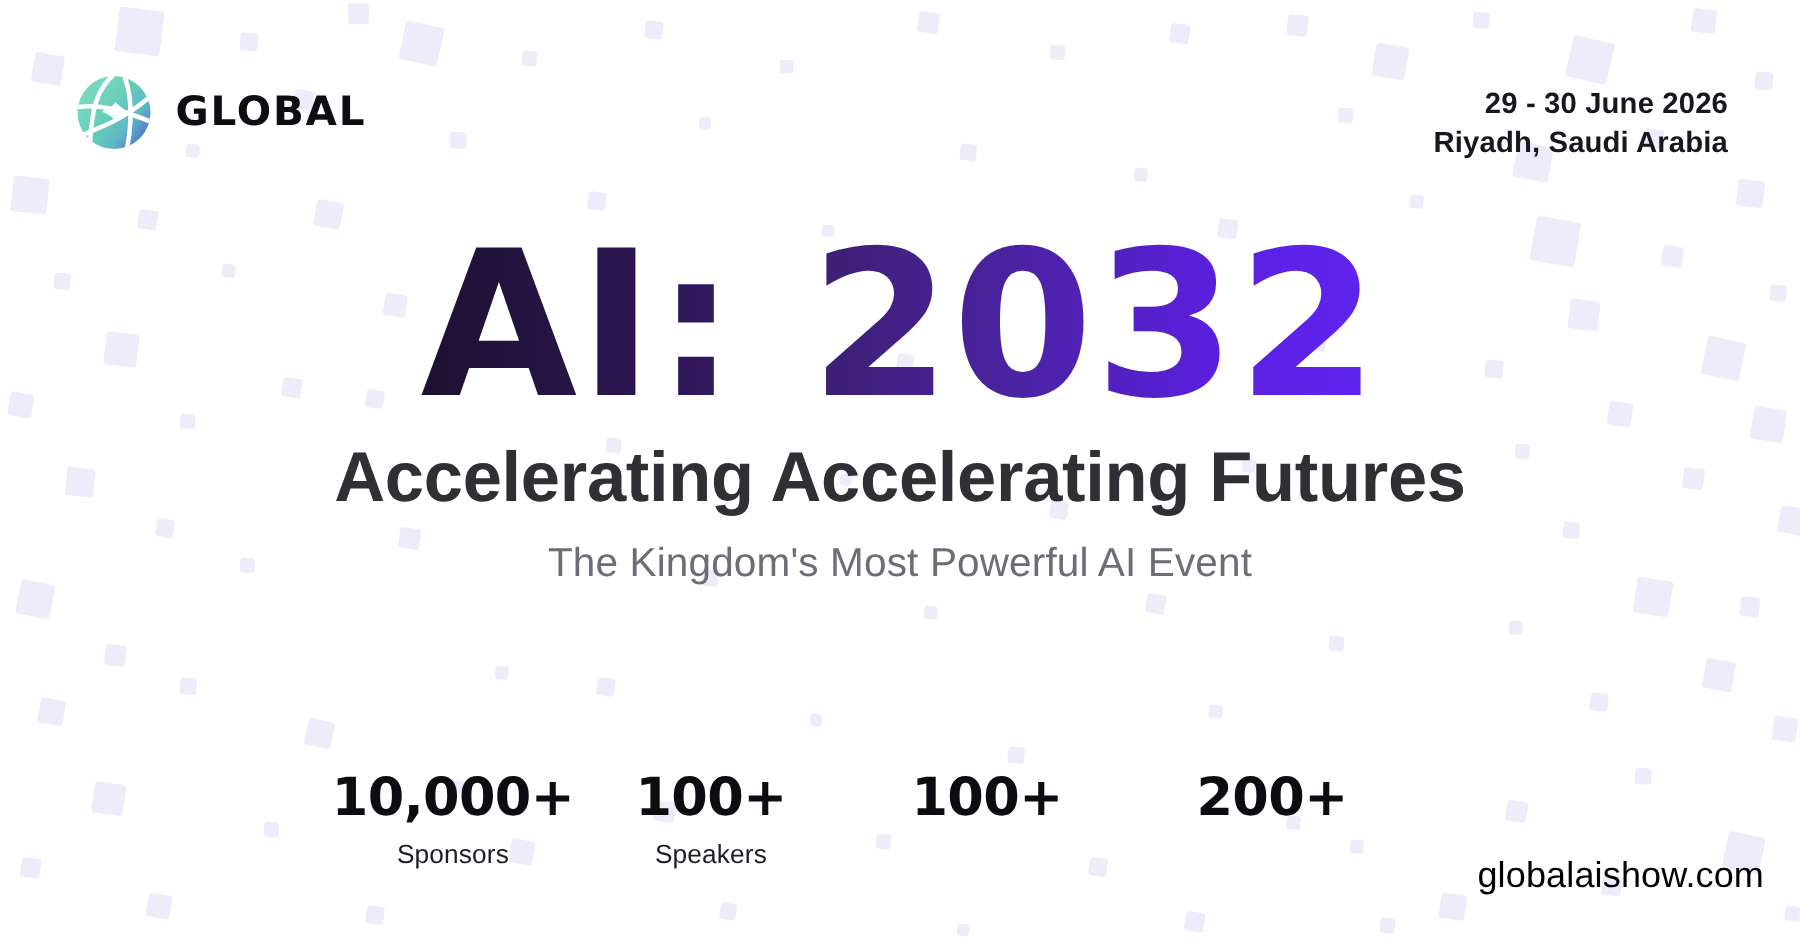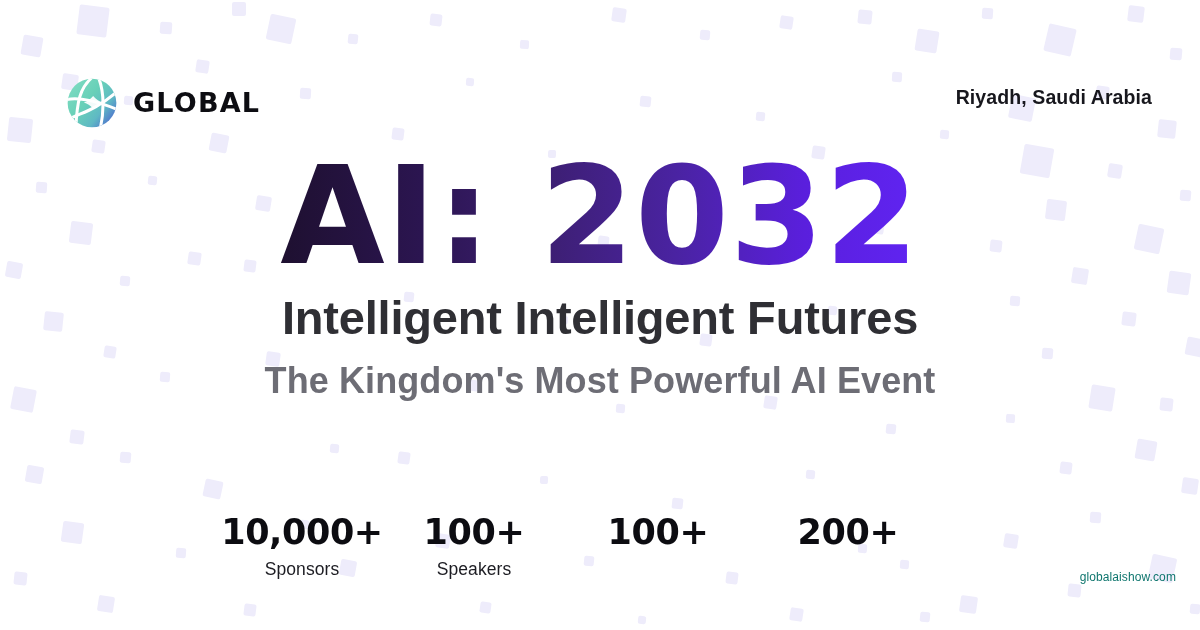--- a/index.html
+++ b/index.html
@@ -34,24 +34,23 @@
   }
   .bg-square {
     position: absolute;
     background: #eeecfb;
     border-radius: 2px;
   }
 
   
   .header {
     position: absolute;
-    top: 0; left: 16px; right: 0;
+    top: 0; left: 0; right: 0;
     height: 150px;
     z-index: 3;
-    margin-top: 28px;
   }
 
   .logo-block {
     position: absolute;
     left: 47px;
     top: 46px;
     display: flex;
     align-items: center;
     gap: 12px;
   }
@@ -132,22 +131,22 @@
     font-size: 47px;
     font-weight: 700;
     color: #2f2f34;
     letter-spacing: -0.2px;
     line-height: 1.12;
     white-space: nowrap;
   }
 
   .tagline {
     margin-top: 16px;
-    font-size: 36px;
-    font-weight: 700;
+    font-size: 27px;
+    font-weight: 400;
     color: #6d6d75;
     letter-spacing: 0.1px;
     white-space: nowrap;
   }
 
   
   .cta-wrap {
     margin-top: 23px;
     position: relative;
   }
@@ -225,23 +224,23 @@
     color: #1c1c22;
     letter-spacing: 0.1px;
     white-space: nowrap;
   }
 
   .website {
     position: absolute;
     right: 24px;
     top: 570px;
     z-index: 3;
-    font-size: 12px;
+    font-size: 24px;
     font-weight: 400;
-    color: #0f766e;
+    color: #000000;
     letter-spacing: 0.1px;
     white-space: nowrap;
   }
 </style>
 </head>
 <body>
 
 <div id="banner">
 
   <div id="bg-pattern">
@@ -382,28 +381,29 @@
         <g clip-path="url(#sphereClip)">
           <path d="M52,38 C57,44 62,47 68,49 C62,51 57,54 52,60 C47,54 42,51 36,49 C42,47 47,44 52,38 Z" fill="#ffffff" opacity="0.92"></path>
         </g>
       </svg>
       <div class="wordmark">
         <div class="wordmark-line">GLOBAL</div>
       </div>
     </div>
 
     <div class="event-meta">
+      <div class="event-meta-line">29 - 30 June 2026</div>
       <div class="event-meta-line">Riyadh, Saudi Arabia</div>
     </div>
 
   </div>
 
   <div class="hero">
     <h1 class="headline">AI: 2032</h1>
-    <h2 class="subhead">Intelligent Intelligent Futures</h2>
+    <h2 class="subhead">Accelerating Accelerating Futures</h2>
     <p class="tagline">The Kingdom's Most Powerful AI Event</p>
 
   </div>
 
   <div class="stats">
     <div class="stat">
       <div class="stat-value">10,000+</div>
       <div class="stat-label">Sponsors</div>
     </div>
     <div class="stat">

